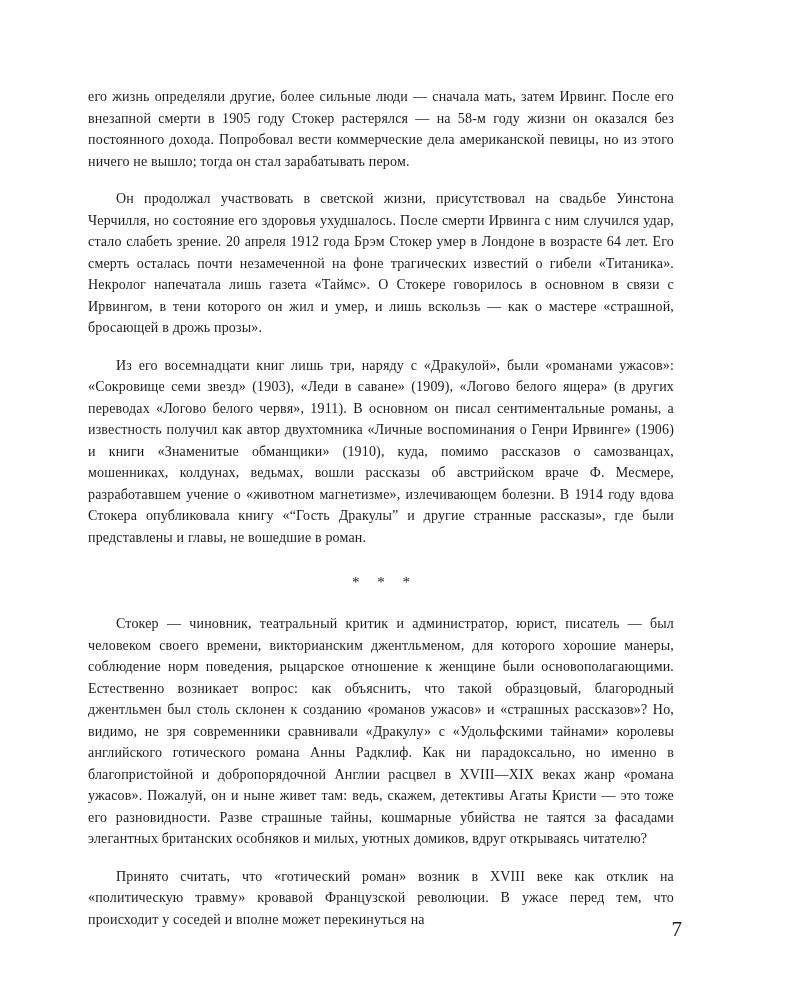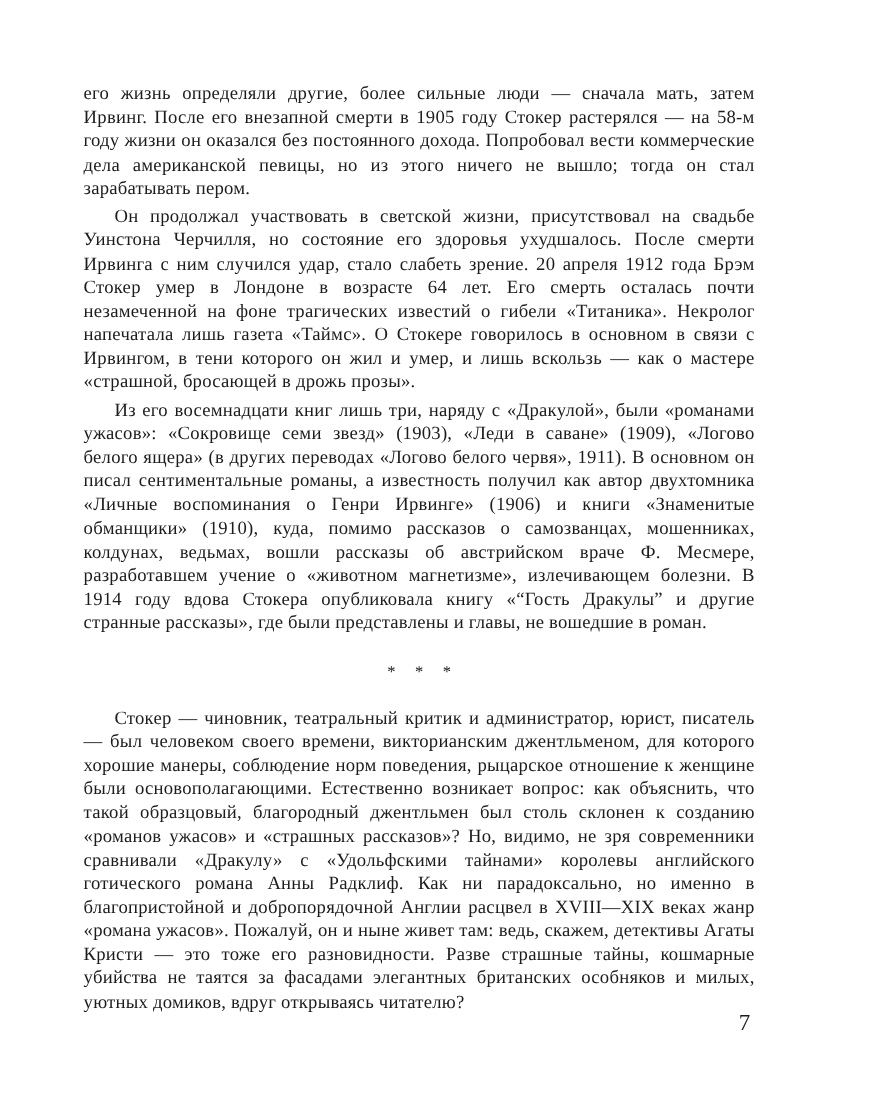--- a/index.html
+++ b/index.html
@@ -16,22 +16,22 @@
       font-family: "Liberation Serif", "DejaVu Serif", serif;
       color: #1c1c1c;
     }
     .text-block {
       position: absolute;
       top: 70px;
       left: 72px;
       width: 618px;
     }
     .para {
-      margin: 4px;
-      font-size: 17px;
+      margin: 16px;
+      font-size: 14px;
       line-height: 21.5px;
       text-align: justify;
       text-indent: 28px;
       letter-spacing: 0.012em;
     }
     .para.continuation {
       text-indent: 0;
     }
     .separator {
       text-align: center;
@@ -53,15 +53,16 @@
 </head>
 <body>
 
 <div class="page">
   <div class="text-block">
     <p class="para continuation">его жизнь определяли другие, более сильные люди — сначала мать, затем Ирвинг. После его внезапной смерти в 1905 году Стокер растерялся — на 58-м году жизни он оказался без постоянного дохода. Попробовал вести коммерческие дела американской певицы, но из этого ничего не вышло; тогда он стал зарабатывать пером.</p>
     <p class="para">Он продолжал участвовать в светской жизни, присутствовал на свадьбе Уинстона Черчилля, но состояние его здоровья ухудшалось. После смерти Ирвинга с ним случился удар, стало слабеть зрение. 20 апреля 1912 года Брэм Стокер умер в Лондоне в возрасте 64 лет. Его смерть осталась почти незамеченной на фоне трагических известий о гибели «Титаника». Некролог напечатала лишь газета «Таймс». О Стокере говорилось в основном в связи с Ирвингом, в тени которого он жил и умер, и лишь вскользь — как о мастере «страшной, бросающей в дрожь прозы».</p>
     <p class="para">Из его восемнадцати книг лишь три, наряду с «Дракулой», были «романами ужасов»: «Сокровище семи звезд» (1903), «Леди в саване» (1909), «Логово белого ящера» (в других переводах «Логово белого червя», 1911). В основном он писал сентиментальные романы, а известность получил как автор двухтомника «Личные воспоминания о Генри Ирвинге» (1906) и книги «Знаменитые обманщики» (1910), куда, помимо рассказов о самозванцах, мошенниках, колдунах, ведьмах, вошли рассказы об австрийском враче Ф. Месмере, разработавшем учение о «животном магнетизме», излечивающем болезни. В 1914 году вдова Стокера опубликовала книгу «“Гость Дракулы” и другие странные рассказы», где были представлены и главы, не вошедшие в роман.</p>
     <div class="separator">* * *</div>
     <p class="para">Стокер — чиновник, театральный критик и администратор, юрист, писатель — был человеком своего времени, викторианским джентльменом, для которого хорошие манеры, соблюдение норм поведения, рыцарское отношение к женщине были основополагающими. Естественно возникает вопрос: как объяснить, что такой образцовый, благородный джентльмен был столь склонен к созданию «романов ужасов» и «страшных рассказов»? Но, видимо, не зря современники сравнивали «Дракулу» с «Удольфскими тайнами» королевы английского готического романа Анны Радклиф. Как ни парадоксально, но именно в благопристойной и добропорядочной Англии расцвел в XVIII—XIX веках жанр «романа ужасов». Пожалуй, он и ныне живет там: ведь, скажем, детективы Агаты Кристи — это тоже его разновидности. Разве страшные тайны, кошмарные убийства не таятся за фасадами элегантных британских особняков и милых, уютных домиков, вдруг открываясь читателю?</p>
+    <p class="para">Принято считать, что «готический роман» возник в XVIII веке как отклик на «политическую травму» кровавой Французской революции. В ужасе перед тем, что происходит у соседей и вполне может перекинуться на</p>
   </div>
   <div class="page-number">7</div>
 </div>
 
 </body></html>

